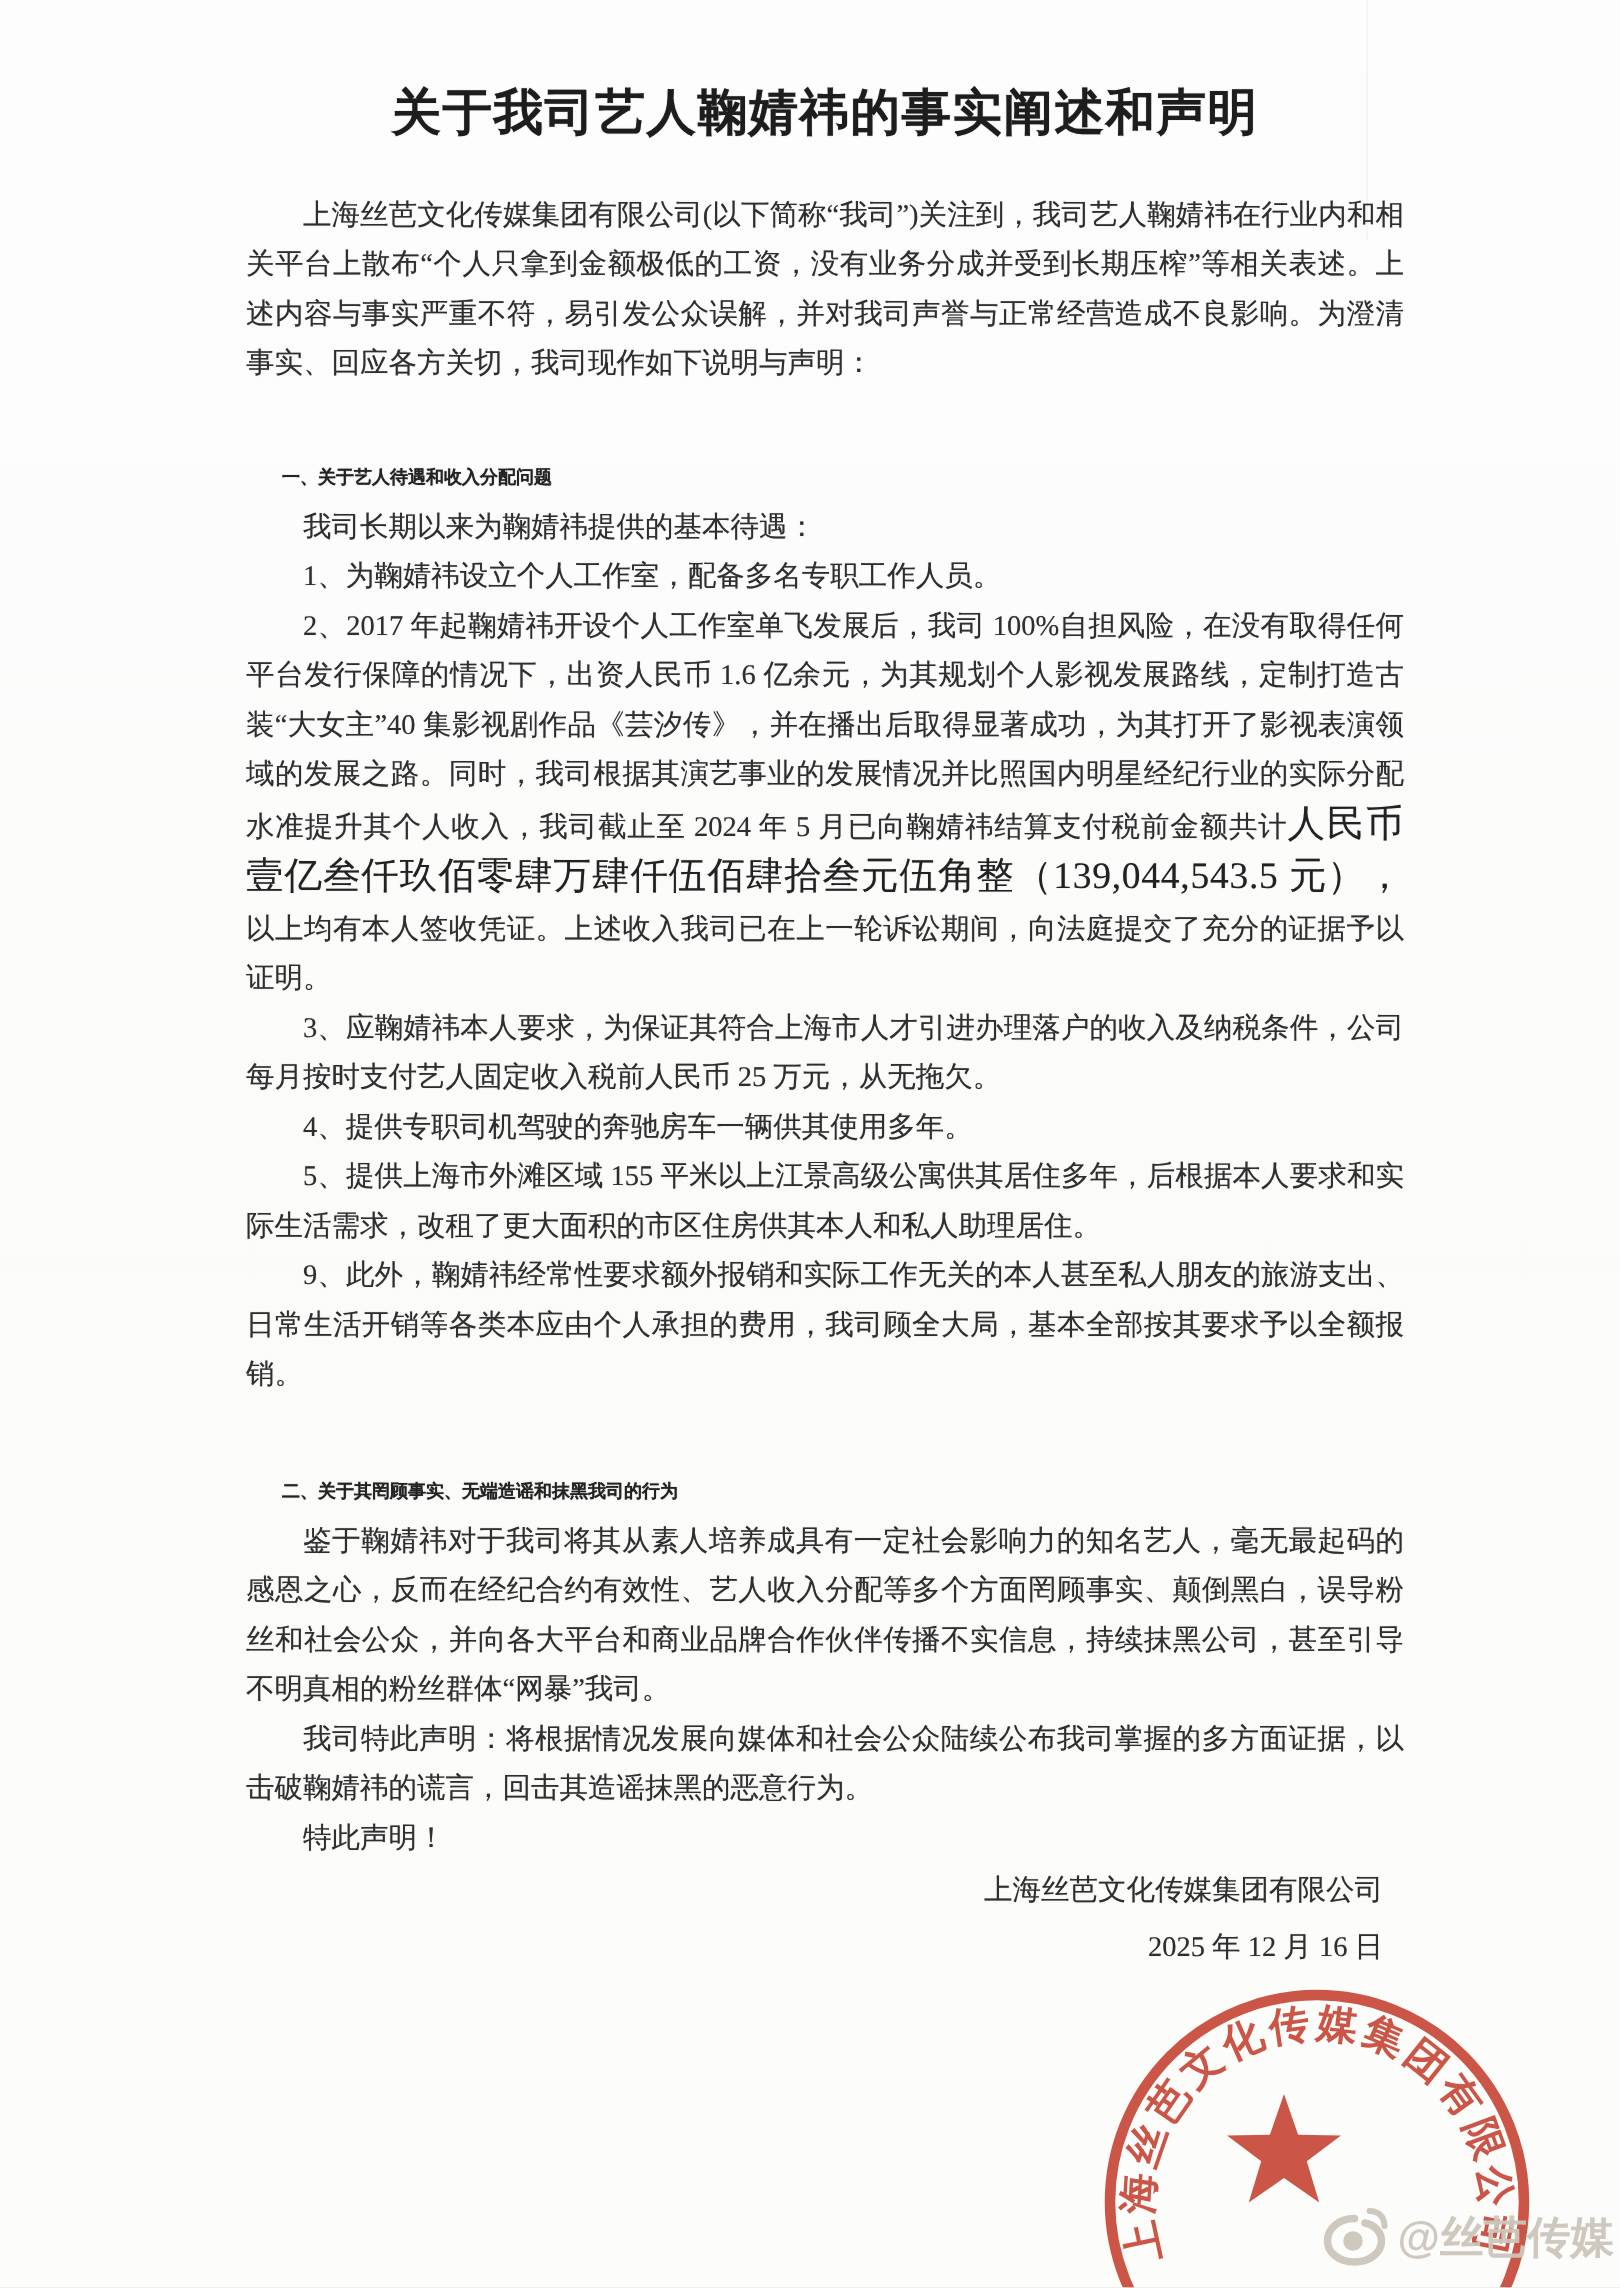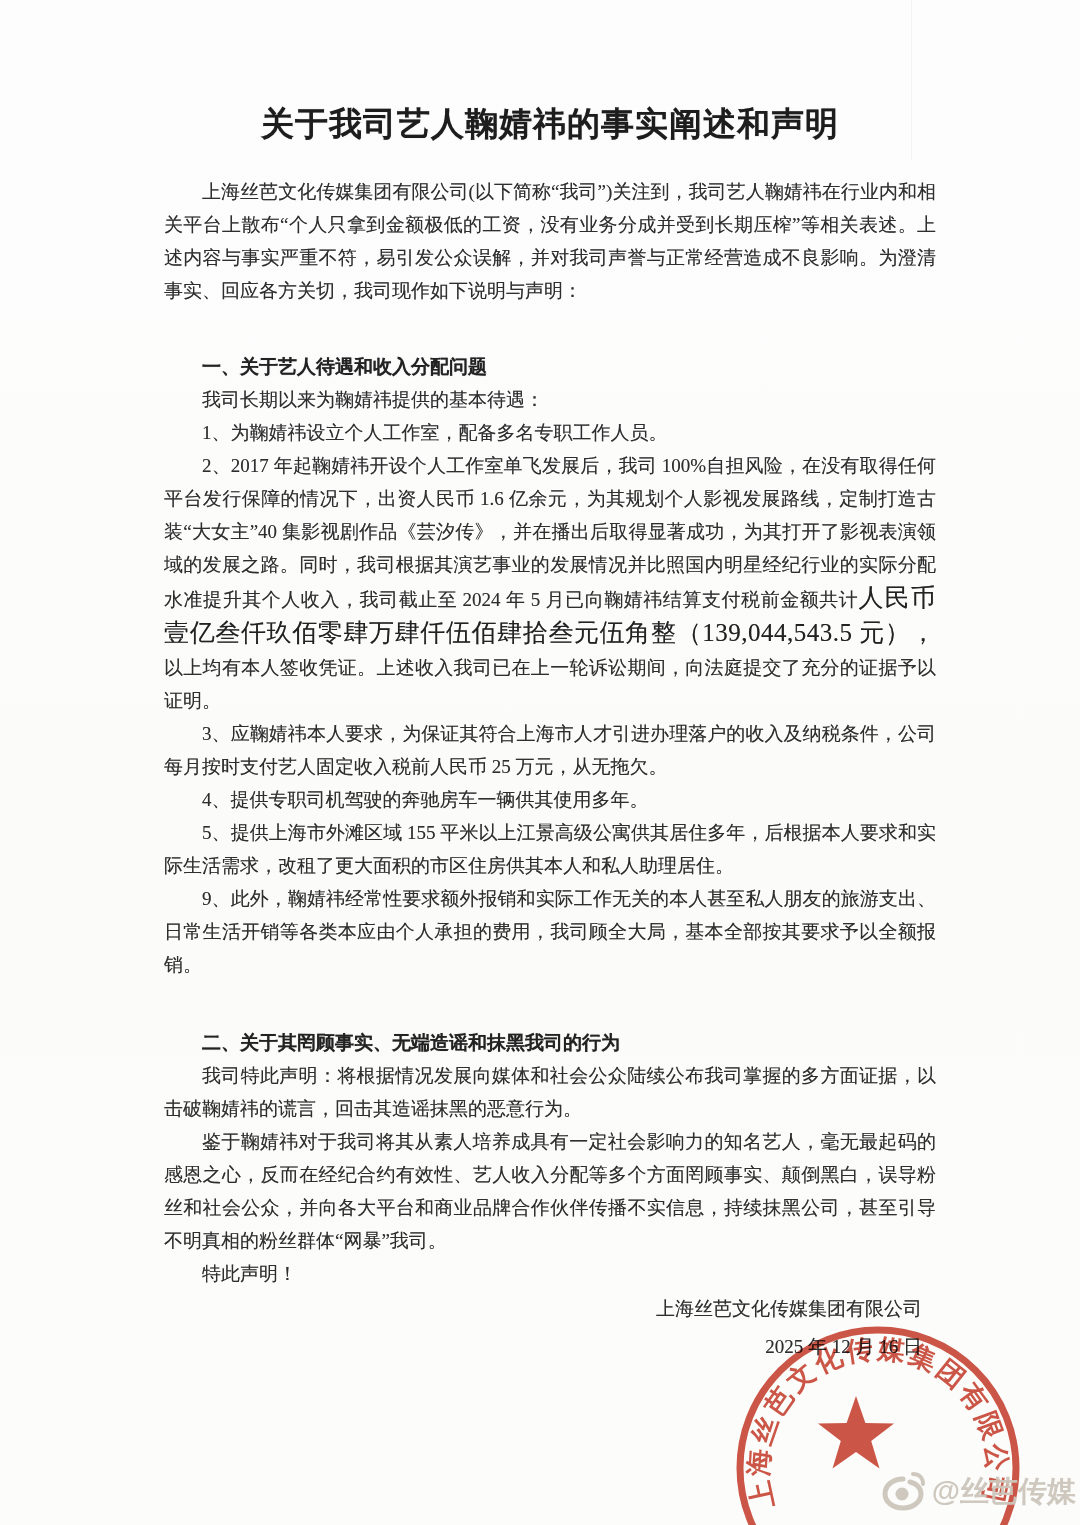--- a/index.html
+++ b/index.html
@@ -13,39 +13,39 @@
     color:#2e2e2e;
   }
   .crease{
     position:absolute;left:911px;top:0;width:1px;height:160px;
     background:rgba(90,90,90,0.06);
   }
   .doc{
     position:absolute;left:164px;top:0;width:772px;
   }
   .title{
-    margin:104px 0 0 0;
+    margin:56px 0 0 0;
     text-align:center;
     font-size:33px;line-height:40px;
     font-weight:bold;color:#1d1d1d;
     letter-spacing:1px;
     text-shadow:0 0 0.7px rgba(0,0,0,0.45);
   }
   .body-p{
     margin:0;
     font-size:19px;line-height:33px;
     text-align:justify;
     text-indent:2em;
     color:#2e2e2e;
     text-shadow:0 0 0.6px rgba(20,20,20,0.4);
   }
   .intro{margin-top:31px;}
   .sec-heading{
     margin:43px 0 0 0;
-    font-size:19px;line-height:33px;
+    font-size:12px;line-height:33px;
     font-weight:bold;color:#222;
     text-indent:2em;
     text-shadow:0 0 0.7px rgba(0,0,0,0.5);
   }
   .sec-heading.second{margin-top:45px;}
   .amount{
     font-size:25px;
     letter-spacing:0.5px;
     color:#222;
   }
@@ -89,22 +89,22 @@
     <p class="sec-heading">一、关于艺人待遇和收入分配问题</p>
     <p class="body-p">我司长期以来为鞠婧祎提供的基本待遇：</p>
     <p class="body-p">1、为鞠婧祎设立个人工作室，配备多名专职工作人员。</p>
     <p class="body-p"><span>2、2017 年起鞠婧祎开设个人工作室单飞发展后，我司 100%自担风险，在没有取得任何平台发行保障的情况下，出资人民币 1.6 亿余元，为其规划个人影视发展路线，定制打造古装“大女主”40 集影视剧作品《芸汐传》，并在播出后取得显著成功，为其打开了影视表演领域的发展之路。同时，我司根据其演艺事业的发展情况并比照国内明星经纪行业的实际分配水准提升其个人收入，我司截止至 2024 年 5 月已向鞠婧祎结算支付税前金额共计</span><span class="amount">人民币壹亿叁仟玖佰零肆万肆仟伍佰肆拾叁元伍角整（139,044,543.5 元），</span><span>以上均有本人签收凭证。上述收入我司已在上一轮诉讼期间，向法庭提交了充分的证据予以证明。</span></p>
     <p class="body-p">3、应鞠婧祎本人要求，为保证其符合上海市人才引进办理落户的收入及纳税条件，公司每月按时支付艺人固定收入税前人民币 25 万元，从无拖欠。</p>
     <p class="body-p">4、提供专职司机驾驶的奔驰房车一辆供其使用多年。</p>
     <p class="body-p">5、提供上海市外滩区域 155 平米以上江景高级公寓供其居住多年，后根据本人要求和实际生活需求，改租了更大面积的市区住房供其本人和私人助理居住。</p>
     <p class="body-p">9、此外，鞠婧祎经常性要求额外报销和实际工作无关的本人甚至私人朋友的旅游支出、日常生活开销等各类本应由个人承担的费用，我司顾全大局，基本全部按其要求予以全额报销。</p>
 
     <p class="sec-heading second">二、关于其罔顾事实、无端造谣和抹黑我司的行为</p>
+    <p class="body-p">鉴于鞠婧祎对于我司将其从素人培养成具有一定社会影响力的知名艺人，毫无最起码的感恩之心，反而在经纪合约有效性、艺人收入分配等多个方面罔顾事实、颠倒黑白，误导粉丝和社会公众，并向各大平台和商业品牌合作伙伴传播不实信息，持续抹黑公司，甚至引导不明真相的粉丝群体“网暴”我司。</p>
     <p class="body-p">我司特此声明：将根据情况发展向媒体和社会公众陆续公布我司掌握的多方面证据，以击破鞠婧祎的谎言，回击其造谣抹黑的恶意行为。</p>
-    <p class="body-p">鉴于鞠婧祎对于我司将其从素人培养成具有一定社会影响力的知名艺人，毫无最起码的感恩之心，反而在经纪合约有效性、艺人收入分配等多个方面罔顾事实、颠倒黑白，误导粉丝和社会公众，并向各大平台和商业品牌合作伙伴传播不实信息，持续抹黑公司，甚至引导不明真相的粉丝群体“网暴”我司。</p>
     <p class="body-p">特此声明！</p>
 
     <p class="signature">上海丝芭文化传媒集团有限公司</p>
     <p class="signature">2025 年 12 月 16 日</p>
   </div>
 
   <svg class="seal" viewBox="0 0 300 300" xmlns="http://www.w3.org/2000/svg">
     <defs>
       <path id="ringPath" d="M 46.6 187.6 A 110 110 0 1 1 253.4 187.6" fill="none"></path>
       <path id="serialPath" d="M 73.4 214.3 A 100 100 0 0 0 226.6 214.3" fill="none"></path>

